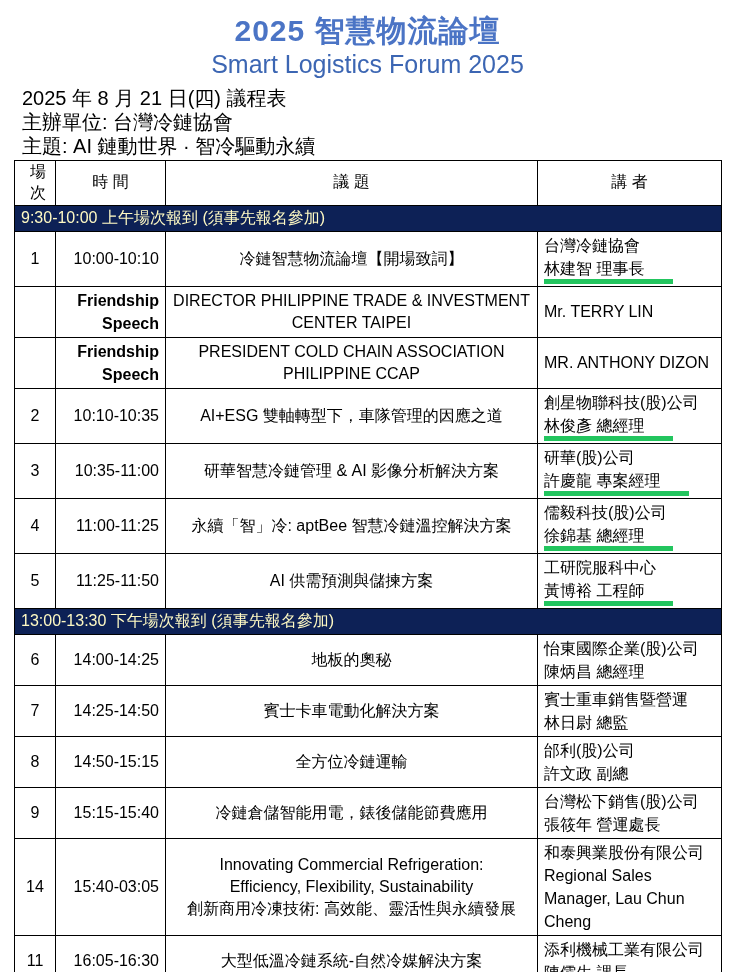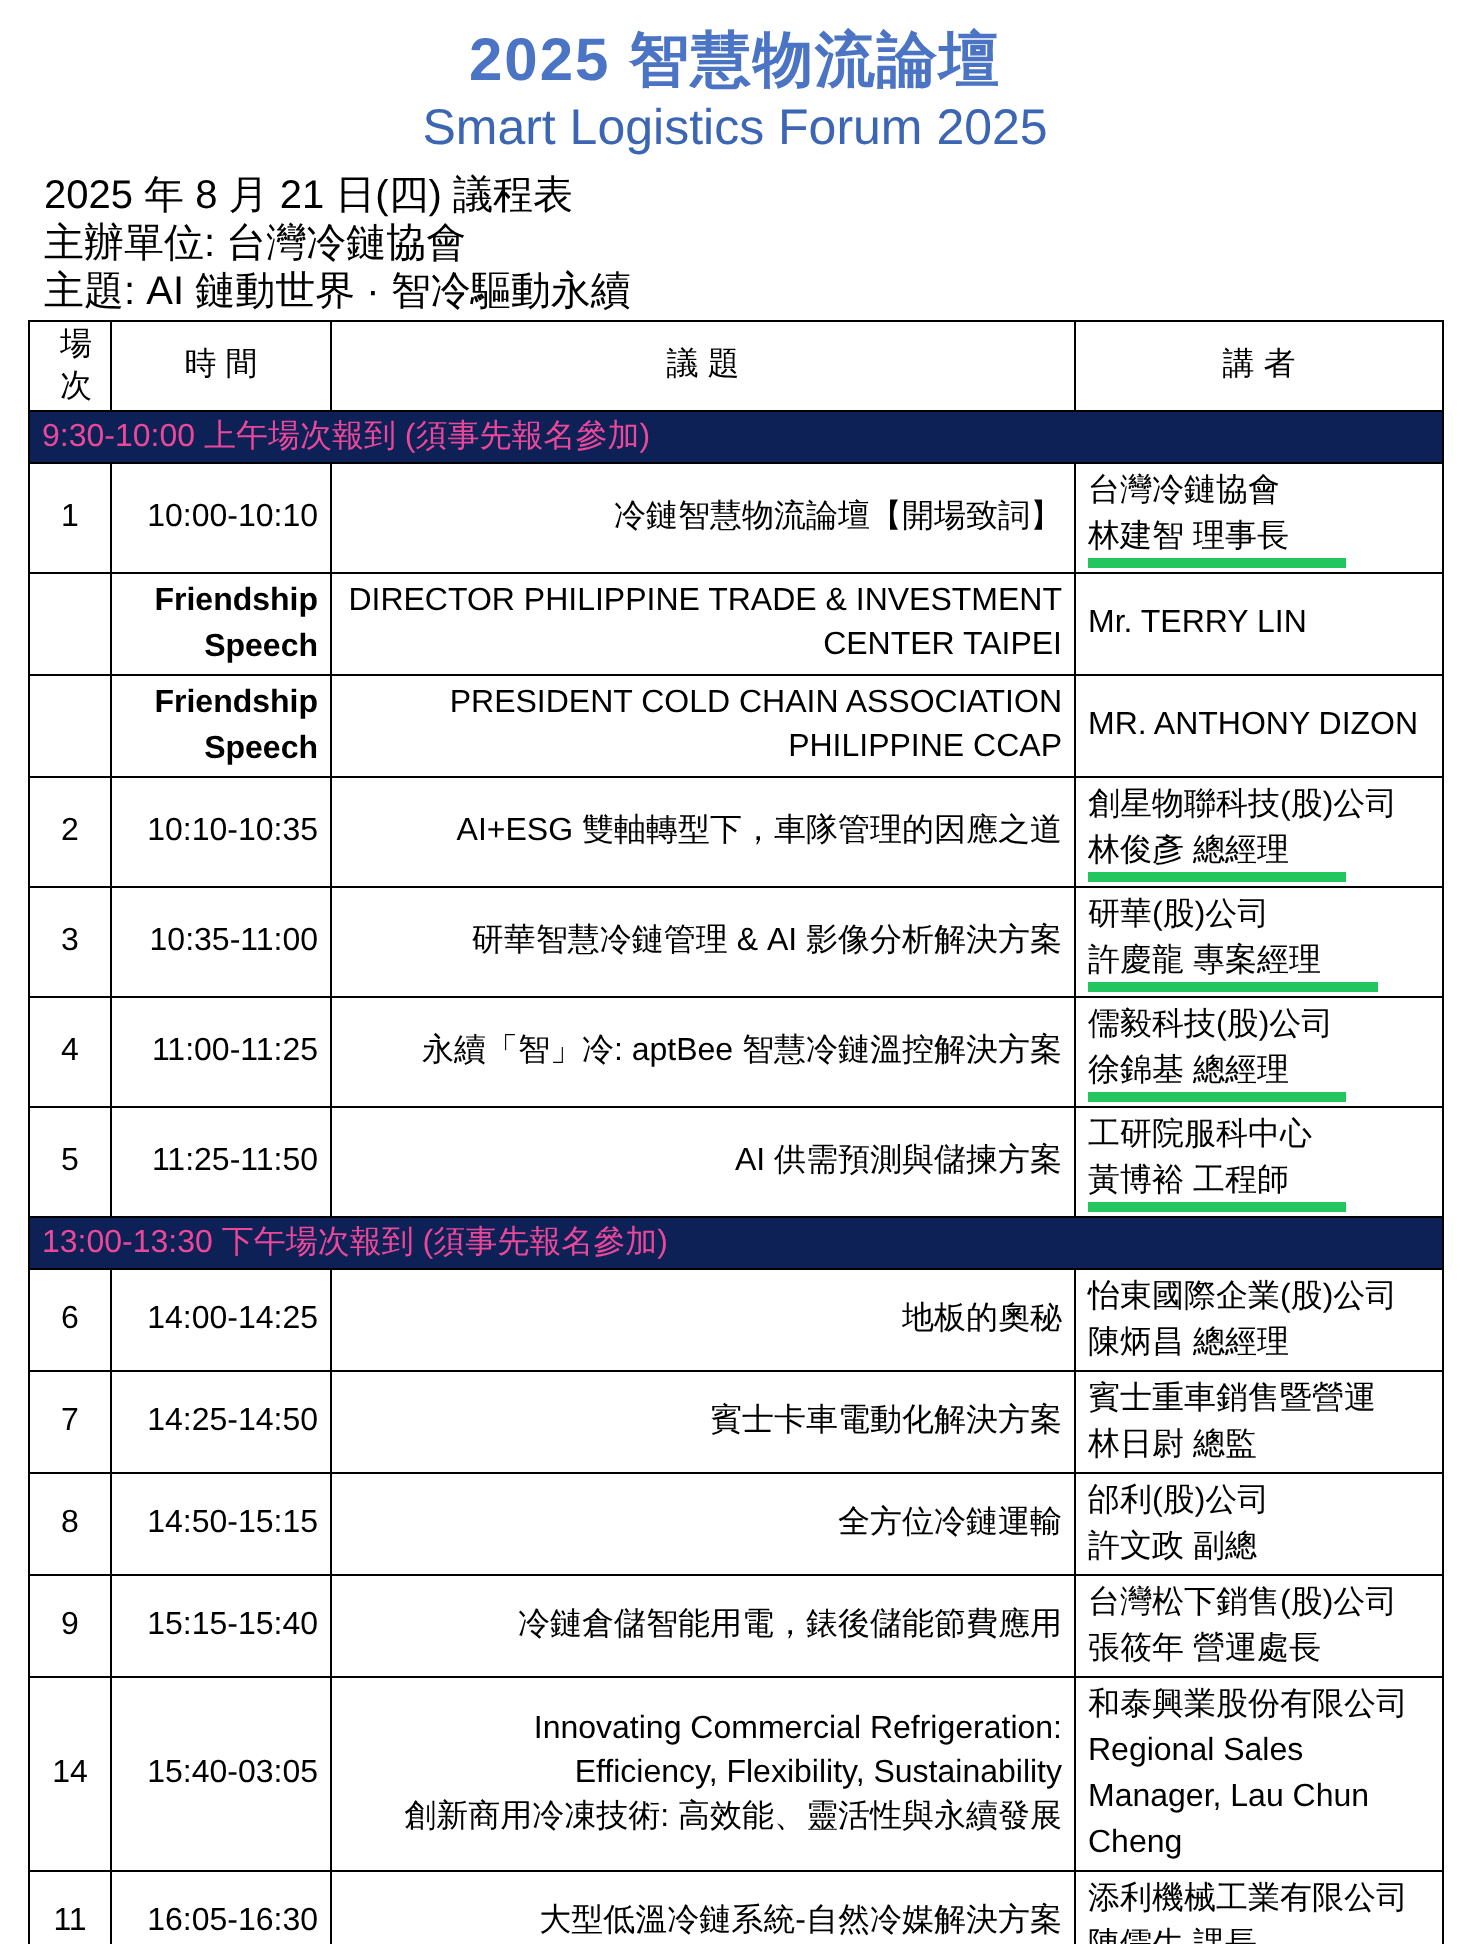--- a/index.html
+++ b/index.html
@@ -28,28 +28,28 @@
     border-collapse:collapse;table-layout:fixed;width:707px;margin:2px 0 0 14px;
   }
   table.agenda th,table.agenda td{
     border:1px solid #000;vertical-align:middle;font-size:16px;
     padding:2px 6px;box-sizing:border-box;word-break:break-word;
   }
   table.agenda th{
     font-weight:normal;text-align:center;height:21px;padding:1px 15px;
   }
   td.section-td{
-    background:var(--navy);color:#ec4899;height:22px;padding:2px 8px;
+    background:var(--navy);color:#fef9c3;height:22px;padding:2px 8px;
     font-size:16px;text-align:left;
   }
   tr.session-row>td{height:47px;}
   td.no-cell{text-align:center;}
   td.time-cell{text-align:right;line-height:23px;}
   td.time-cell.bold{font-weight:bold;}
-  td.topic-cell{text-align:right;padding-left:8px;}
+  td.topic-cell{text-align:center;padding-left:8px;}
   .topic-line{line-height:22px;}
   td.speaker-cell{text-align:left;padding-left:8px;}
   .sp-line{line-height:23px;}
   .u{
     display:inline-block;border-bottom:5px solid #22c55e;
     padding-right:1.8em;max-width:100%;box-sizing:border-box;line-height:21px;
   }
 </style>
 </head>
 <body>

